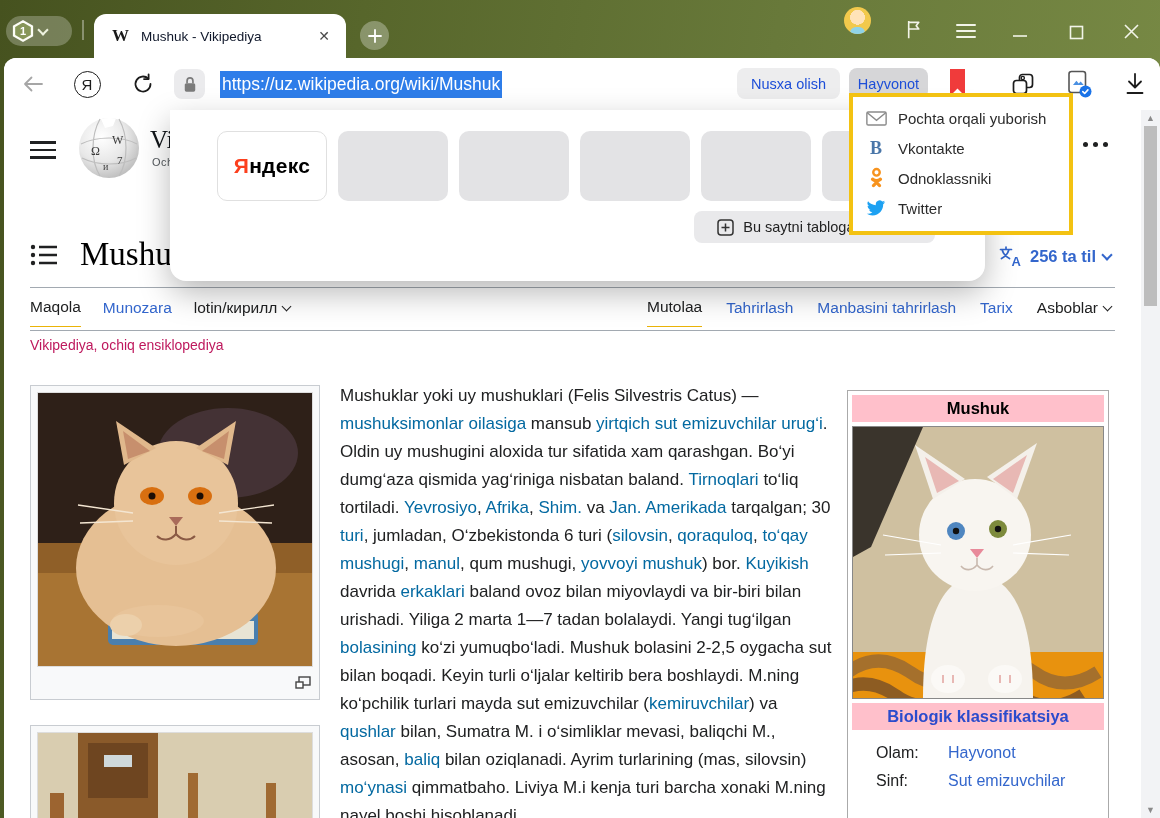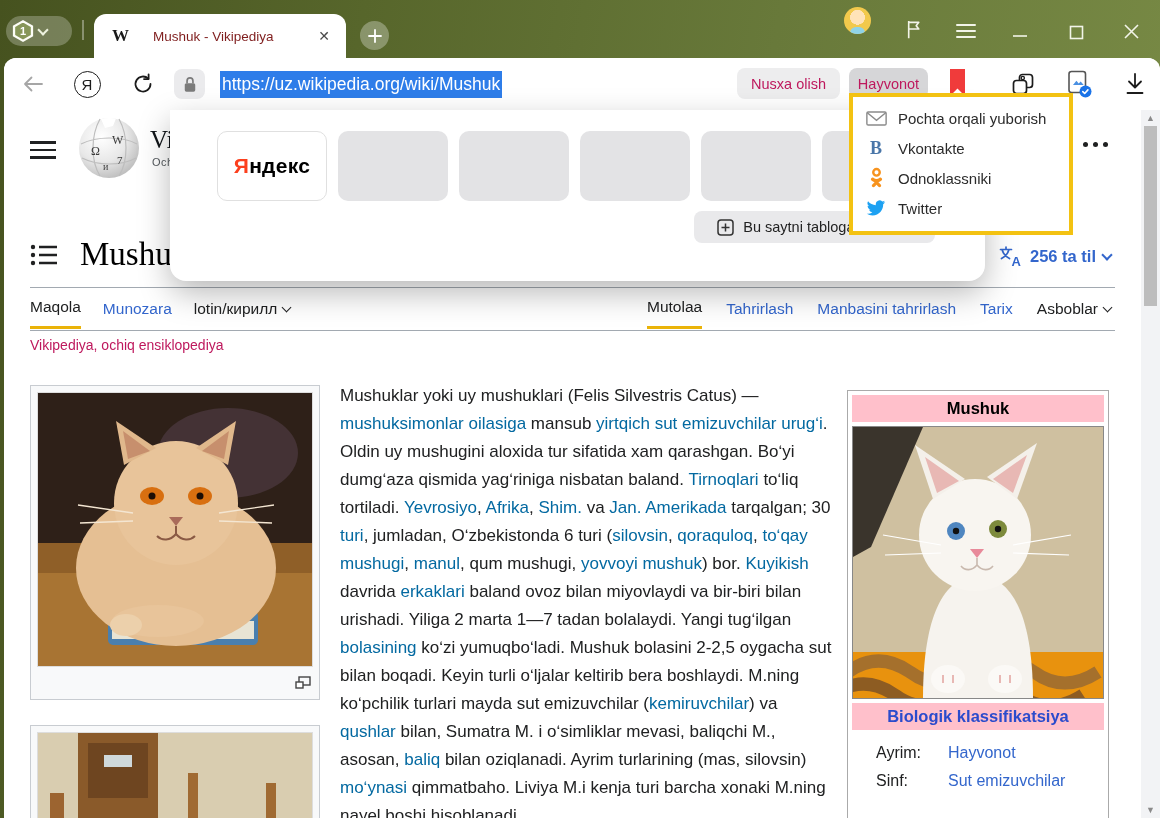--- a/index.html
+++ b/index.html
@@ -16,21 +16,21 @@
     background:rgba(255,255,255,.25); display:flex; align-items:center; padding:0 6px; gap:5px; cursor:pointer;}
   .hexa { width:22px; height:22px; background:#fdfdf7;
     clip-path:polygon(50% 0,96% 26%,96% 74%,50% 100%,4% 74%,4% 26%); position:relative; display:flex;align-items:center;justify-content:center;}
   .hexa .in { width:17px; height:17px; background:#879659; clip-path:polygon(50% 0,96% 26%,96% 74%,50% 100%,4% 74%,4% 26%);
     display:flex; align-items:center; justify-content:center; color:#fff; font-size:11px; font-weight:bold; }
   .chev { width:8px; height:8px; border-right:2px solid #eef2df; border-bottom:2px solid #eef2df; transform:rotate(45deg); margin-top:-3px;}
   .tb-sep { position:absolute; left:82px; top:20px; width:2px; height:20px; background:rgba(255,255,255,.35); }
   .tab { position:absolute; left:94px; top:14px; width:252px; height:44px; background:#fff; border-radius:12px 12px 0 0;
     display:flex; align-items:center; padding:0 12px; cursor:pointer;}
   .tab .fav { font-family:"Liberation Serif",serif; font-size:17px; font-weight:bold; color:#1a1a1a; margin:0 12px 0 6px;}
-  .tab .ttl { font-size:13.5px; color:#7f1d1d; flex:1; white-space:nowrap; overflow:hidden;margin-left:12px;}
+  .tab .ttl { font-size:13.5px; color:#0f172a; flex:1; white-space:nowrap; overflow:hidden;}
   .tab .x { font-size:14px; color:#4a4a4a; padding:2px 4px; cursor:pointer;}
   .newtab { position:absolute; left:360px; top:21px; width:29px; height:29px; border-radius:50%;
     background:rgba(255,255,255,.30); display:flex; align-items:center; justify-content:center; cursor:pointer;}
   .newtab svg { display:block; }
   .t-ic { position:absolute; top:0; height:40px; display:flex; align-items:center; justify-content:center; cursor:pointer;}
   .avatar { position:absolute; left:844px; top:7px; width:27px; height:27px; border-radius:50%;
     background:radial-gradient(circle at 50% 38%, #ffe3b8 0 34%, #f2c94c 35% 72%, #e0aa35 100%); overflow:hidden;}
   .avatar .dress { position:absolute; bottom:0; left:6px; right:6px; height:7px; background:#8fd3e8; border-radius:6px 6px 0 0;}
 
   
@@ -39,21 +39,21 @@
   
   .toolbar { position:absolute; left:0; top:0; right:0; height:52px; background:#fff;}
   .tool-btn { position:absolute; top:10px; height:32px; display:flex; align-items:center; justify-content:center; cursor:pointer;}
   .ya-circle { width:27px; height:27px; border-radius:50%; border:1.6px solid #1c1c1c; display:flex; align-items:center; justify-content:center;
     font-size:15px; color:#1c1c1c; }
   .lock-chip { position:absolute; left:170px; top:11px; width:31px; height:30px; border-radius:8px; background:#ebebed;
     display:flex; align-items:center; justify-content:center; cursor:pointer;}
   .url { position:absolute; left:216px; top:0; height:52px; display:flex; align-items:center; font-size:17.5px; cursor:text;}
   .url .sel { background:#2e7de9; color:#fff; padding:3px 2px; }
   .pill { position:absolute; top:10px; height:31px; border-radius:8px; display:flex; align-items:center; justify-content:center;
-    font-size:14.5px; color:#be185d; cursor:pointer; }
+    font-size:14.5px; color:#1d4ed8; cursor:pointer; }
   .pill.copy { left:733px; width:103px; background:#ededee; }
   .pill.share { left:845px; width:79px; background:#d6d6d8; }
   .red-bm { position:absolute; left:946px; top:11px; width:15px; height:27px; background:#f03b3b;
     clip-path:polygon(0 0,100% 0,100% 100%,50% 72%,0 100%); cursor:pointer;}
 
   
   .page { position:absolute; left:0; top:52px; right:19px; bottom:0; background:#fff; overflow:hidden; }
   .burger { position:absolute; left:26px; top:31px; width:26px; cursor:pointer;}
   .burger div { height:2.6px; background:#202122; margin-bottom:5px; }
   .wiki-logo { position:absolute; left:72px; top:4px; }
@@ -64,21 +64,21 @@
   .h1-row { position:absolute; left:26px; top:126px; display:flex; align-items:center; gap:22px;}
   .h1 { font-family:"Liberation Serif",serif; font-size:33px; color:#000; }
   .lang-sel { position:absolute; right:30px; top:136px; display:flex; align-items:center; gap:7px; color:#36c;
     font-size:16.5px; font-weight:bold; cursor:pointer;}
   .chev-b { width:8px; height:8px; border-right:2px solid #36c; border-bottom:2px solid #36c; transform:rotate(45deg); margin-top:-4px;}
   .hdr-rule { position:absolute; left:26px; right:26px; top:177px; border-top:1px solid #a2a9b1;}
   .tabs-rule { position:absolute; left:26px; right:26px; top:220px; border-top:1px solid #a2a9b1;}
   .tabs-l { position:absolute; left:26px; top:188px; display:flex; gap:22px; font-size:15.5px;}
   .tabs-r { position:absolute; right:30px; top:188px; display:flex; gap:24px; font-size:15.5px;}
   .wtab { color:#36c; cursor:pointer; padding-bottom:10px; display:flex; align-items:center; gap:6px; white-space:nowrap;}
-  .wtab.active { color:#202122; border-bottom:3px solid #eab308; }
+  .wtab.active { color:#202122; border-bottom:1px solid #eab308; }
   .wtab.plain { color:#202122; }
   .chev-k { width:7px; height:7px; border-right:1.8px solid #202122; border-bottom:1.8px solid #202122; transform:rotate(45deg); margin-top:-3px;}
   .subtitle { position:absolute; left:26px; top:227px; font-size:14px; color:#be185d; }
 
   
   .thumb { position:absolute; left:26px; width:290px; background:#f8f9fa; border:1px solid #c8ccd1; }
   .thumb.f1 { top:275px; height:315px; }
   .thumb.f2 { top:615px; height:210px; }
   .thumb .imgbox { position:absolute; left:6px; top:6px; width:276px; border:1px solid #ddd; overflow:hidden;}
   .thumb.f1 .imgbox { height:275px; }
@@ -408,21 +408,21 @@
           <path d="M117 122 L131 122 L124 131 Z" fill="#e88a9a"></path>
           <path d="M124 131 v7 M124 138 c-5 6-12 6-16 1 M124 138 c5 6 12 6 16 1" fill="none" stroke="#c9b9ae" stroke-width="1.6"></path>
           <path d="M88 118 L30 108 M88 126 L32 128 M160 118 L218 108 M160 126 L216 128" stroke="#fff" stroke-width="1.2"></path>
           <ellipse cx="95" cy="252" rx="17" ry="14" fill="#fbf9f6"></ellipse>
           <ellipse cx="152" cy="252" rx="17" ry="14" fill="#fbf9f6"></ellipse>
           <path d="M90 248 v8 M100 248 v8 M147 248 v8 M157 248 v8" stroke="#e8b8b4" stroke-width="2"></path>
         </svg>
       </div>
       <div class="ib-head blue">Biologik klassifikatsiya</div>
       <div class="ib-row">
-        <span class="lbl">Ayrim:</span>
+        <span class="lbl">Olam:</span>
         <span class="val">Hayvonot</span>
       </div>
       <div class="ib-row">
         <span class="lbl">Sinf:</span>
         <span class="val">Sut emizuvchilar</span>
       </div>
     </div>
   </div>
 
   <div class="sb">

